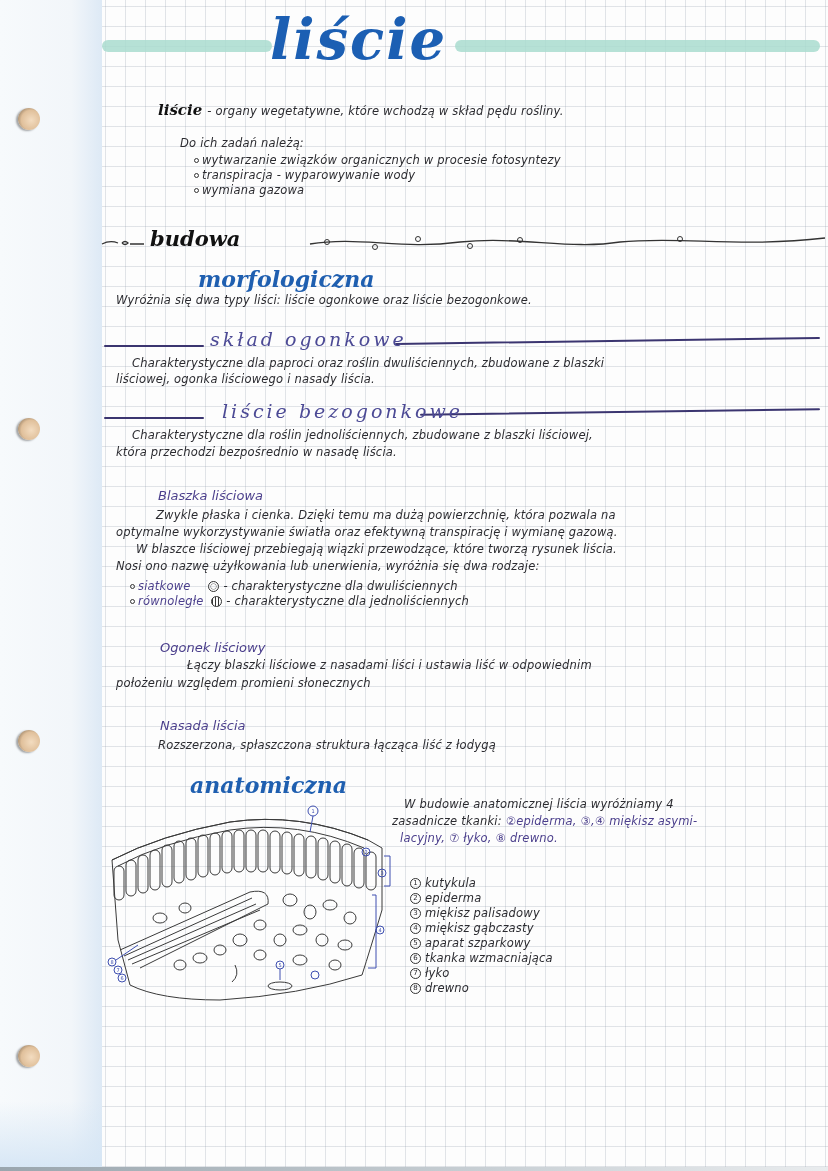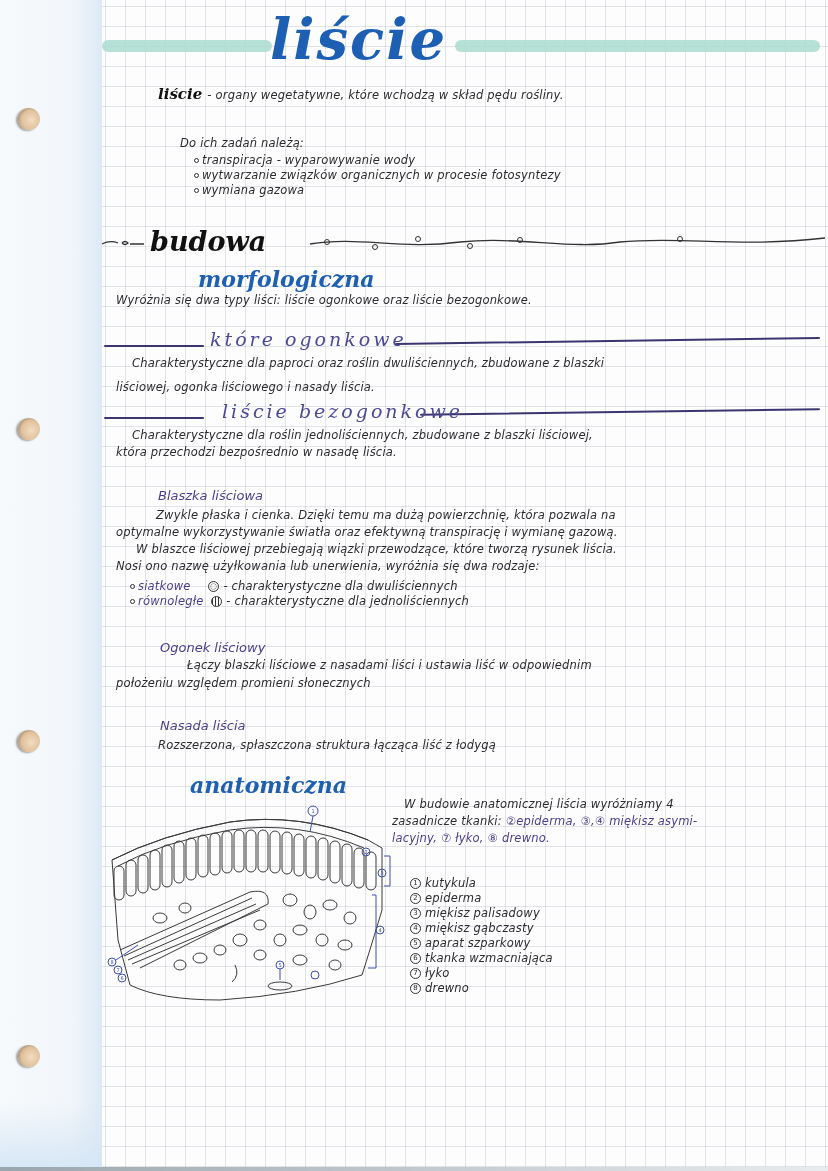--- a/index.html
+++ b/index.html
@@ -42,21 +42,21 @@
   .title-band {
     position: absolute; top: 40px; height: 12px; background: #a9dccf; opacity: 0.85; border-radius: 6px;
   }
   .title {
     left: 270px; top: 6px; font-family: "DejaVu Serif", serif; font-style: italic; font-weight: bold;
     font-size: 56px; color: #1c5fb3; letter-spacing: 2px;
   }
   .def-term { font-family: "DejaVu Serif", serif; font-style: italic; font-weight: bold; font-size: 15px; color: #111; }
 
   .section-heading {
-    font-family: "DejaVu Serif", serif; font-style: italic; font-weight: bold; font-size: 27px; color: #111;
+    font-family: "DejaVu Serif", serif; font-style: italic; font-weight: bold; font-size: 21px; color: #111;
   }
   .sub-heading {
     font-family: "DejaVu Serif", serif; font-style: italic; font-weight: bold; font-size: 22px; color: #1f5fb0;
   }
   .type-heading {
     font-family: "DejaVu Serif", serif; font-style: italic; font-size: 19px; color: #4c4a95; letter-spacing: 3px;
   }
   .part-heading { font-family: "DejaVu Sans", sans-serif; font-style: italic; font-size: 13px; color: #4b3f8c; }
 
   .rule { position: absolute; height: 1.5px; background: #3a3a48; border-radius: 1px; }
@@ -91,52 +91,52 @@
 <div class="hole" style="top:730px"></div>
 <div class="hole" style="top:1045px"></div>
 
 <div class="paper"></div>
 <div class="bottom-edge"></div>
 
 <div class="title-band" style="left:102px; width:170px;"></div>
 <div class="title-band" style="left:455px; width:365px;"></div>
 <div class="abs title">liście</div>
 
-<div class="abs" style="left:158px; top:84px;">
+<div class="abs" style="left:158px; top:100px;">
   <span class="def-term">liście</span>
   <span class="hand">- organy wegetatywne, które wchodzą w skład pędu rośliny.</span>
 </div>
 
 <div class="abs hand" style="left:180px; top:136px;">Do ich zadań należą:</div>
 <ul class="abs bullets hand" style="left:194px; top:153px;">
+  <li><span class="bullet-dot"></span><span>wytwarzanie związków organicznych w procesie fotosyntezy</span></li>
   <li><span class="bullet-dot"></span><span>transpiracja - wyparowywanie wody</span></li>
-  <li><span class="bullet-dot"></span><span>wytwarzanie związków organicznych w procesie fotosyntezy</span></li>
   <li><span class="bullet-dot"></span><span>wymiana gazowa</span></li>
 </ul>
 
 <svg class="abs" style="left:100px; top:228px;" width="728" height="30">
   <path d="M2 16 Q10 12 18 15 M22 15 q3 -3 6 0 q-3 3 -6 0 M30 16 L44 16" stroke="#333" stroke-width="1.3" fill="none"></path>
   <path d="M210 16 C260 8, 300 22, 360 14 C420 8, 470 22, 520 14 C580 8, 640 20, 725 10" stroke="#333" stroke-width="1.3" fill="none"></path>
   <circle cx="227" cy="14" r="2.5" stroke="#333" fill="none"></circle>
   <circle cx="275" cy="19" r="2.5" stroke="#333" fill="none"></circle>
   <circle cx="318" cy="11" r="2.5" stroke="#333" fill="none"></circle>
   <circle cx="370" cy="18" r="2.5" stroke="#333" fill="none"></circle>
   <circle cx="420" cy="12" r="2.5" stroke="#333" fill="none"></circle>
   <circle cx="580" cy="11" r="2.5" stroke="#333" fill="none"></circle>
 </svg>
 <div class="abs section-heading" style="left:150px; top:226px;">budowa</div>
 
 <div class="abs sub-heading" style="left:198px; top:266px;">morfologiczna</div>
 <div class="abs hand" style="left:116px; top:293px;">Wyróżnia się dwa typy liści: liście ogonkowe oraz liście bezogonkowe.</div>
 
 <div class="rule rule-purple" style="left:104px; top:345px; width:100px;"></div>
 <div class="rule rule-purple" style="left:395px; top:340px; width:425px; transform:rotate(-0.8deg);"></div>
-<div class="abs type-heading" style="left:210px; top:328px;">które ogonkowe</div>
+<div class="abs type-heading" style="left:210px; top:328px;">skład ogonkowe</div>
 <div class="abs hand" style="left:132px; top:356px;">Charakterystyczne dla paproci oraz roślin dwuliściennych, zbudowane z blaszki</div>
-<div class="abs hand" style="left:116px; top:380px;">liściowej, ogonka liściowego i nasady liścia.</div>
+<div class="abs hand" style="left:116px; top:372px;">liściowej, ogonka liściowego i nasady liścia.</div>
 
 <div class="rule rule-purple" style="left:104px; top:417px; width:100px;"></div>
 <div class="rule rule-purple" style="left:420px; top:411px; width:400px; transform:rotate(-0.8deg);"></div>
 <div class="abs type-heading" style="left:222px; top:400px;">liście bezogonkowe</div>
 <div class="abs hand" style="left:132px; top:428px;">Charakterystyczne dla roślin jednoliściennych, zbudowane z blaszki liściowej,</div>
 <div class="abs hand" style="left:116px; top:445px;">która przechodzi bezpośrednio w nasadę liścia.</div>
 
 <div class="abs part-heading" style="left:158px; top:488px;">Blaszka liściowa</div>
 <div class="abs hand" style="left:156px; top:508px;">Zwykle płaska i cienka. Dzięki temu ma dużą powierzchnię, która pozwala na</div>
 <div class="abs hand" style="left:116px; top:525px;text-align:right;">optymalne wykorzystywanie światła oraz efektywną transpirację i wymianę gazową.</div>
@@ -158,21 +158,21 @@
 <div class="abs hand" style="left:116px; top:676px;">położeniu względem promieni słonecznych</div>
 
 <div class="abs part-heading" style="left:160px; top:718px;">Nasada liścia</div>
 <div class="abs hand" style="left:158px; top:738px;">Rozszerzona, spłaszczona struktura łącząca liść z łodygą</div>
 
 <div class="abs sub-heading" style="left:190px; top:772px;">anatomiczna</div>
 <div class="abs hand" style="left:404px; top:797px;">W budowie anatomicznej liścia wyróżniamy 4</div>
 <div class="abs hand" style="left:392px; top:814px;">
   <span>zasadnicze tkanki: </span><span class="hand-purple">②epiderma, ③,④ miękisz asymi-</span>
 </div>
-<div class="abs hand hand-purple" style="left:392px; top:831px;">lacyjny, ⑦ łyko, ⑧ drewno.</div>
+<div class="abs hand hand-purple" style="left:400px; top:831px;">lacyjny, ⑦ łyko, ⑧ drewno.</div>
 
 <ul class="abs bullets legend hand" style="left:410px; top:876px;">
   <li><span class="num-circle">1</span><span>kutykula</span></li>
   <li><span class="num-circle">2</span><span>epiderma</span></li>
   <li><span class="num-circle">3</span><span>miękisz palisadowy</span></li>
   <li><span class="num-circle">4</span><span>miękisz gąbczasty</span></li>
   <li><span class="num-circle">5</span><span>aparat szparkowy</span></li>
   <li><span class="num-circle">6</span><span>tkanka wzmacniająca</span></li>
   <li><span class="num-circle">7</span><span>łyko</span></li>
   <li><span class="num-circle">8</span><span>drewno</span></li>

